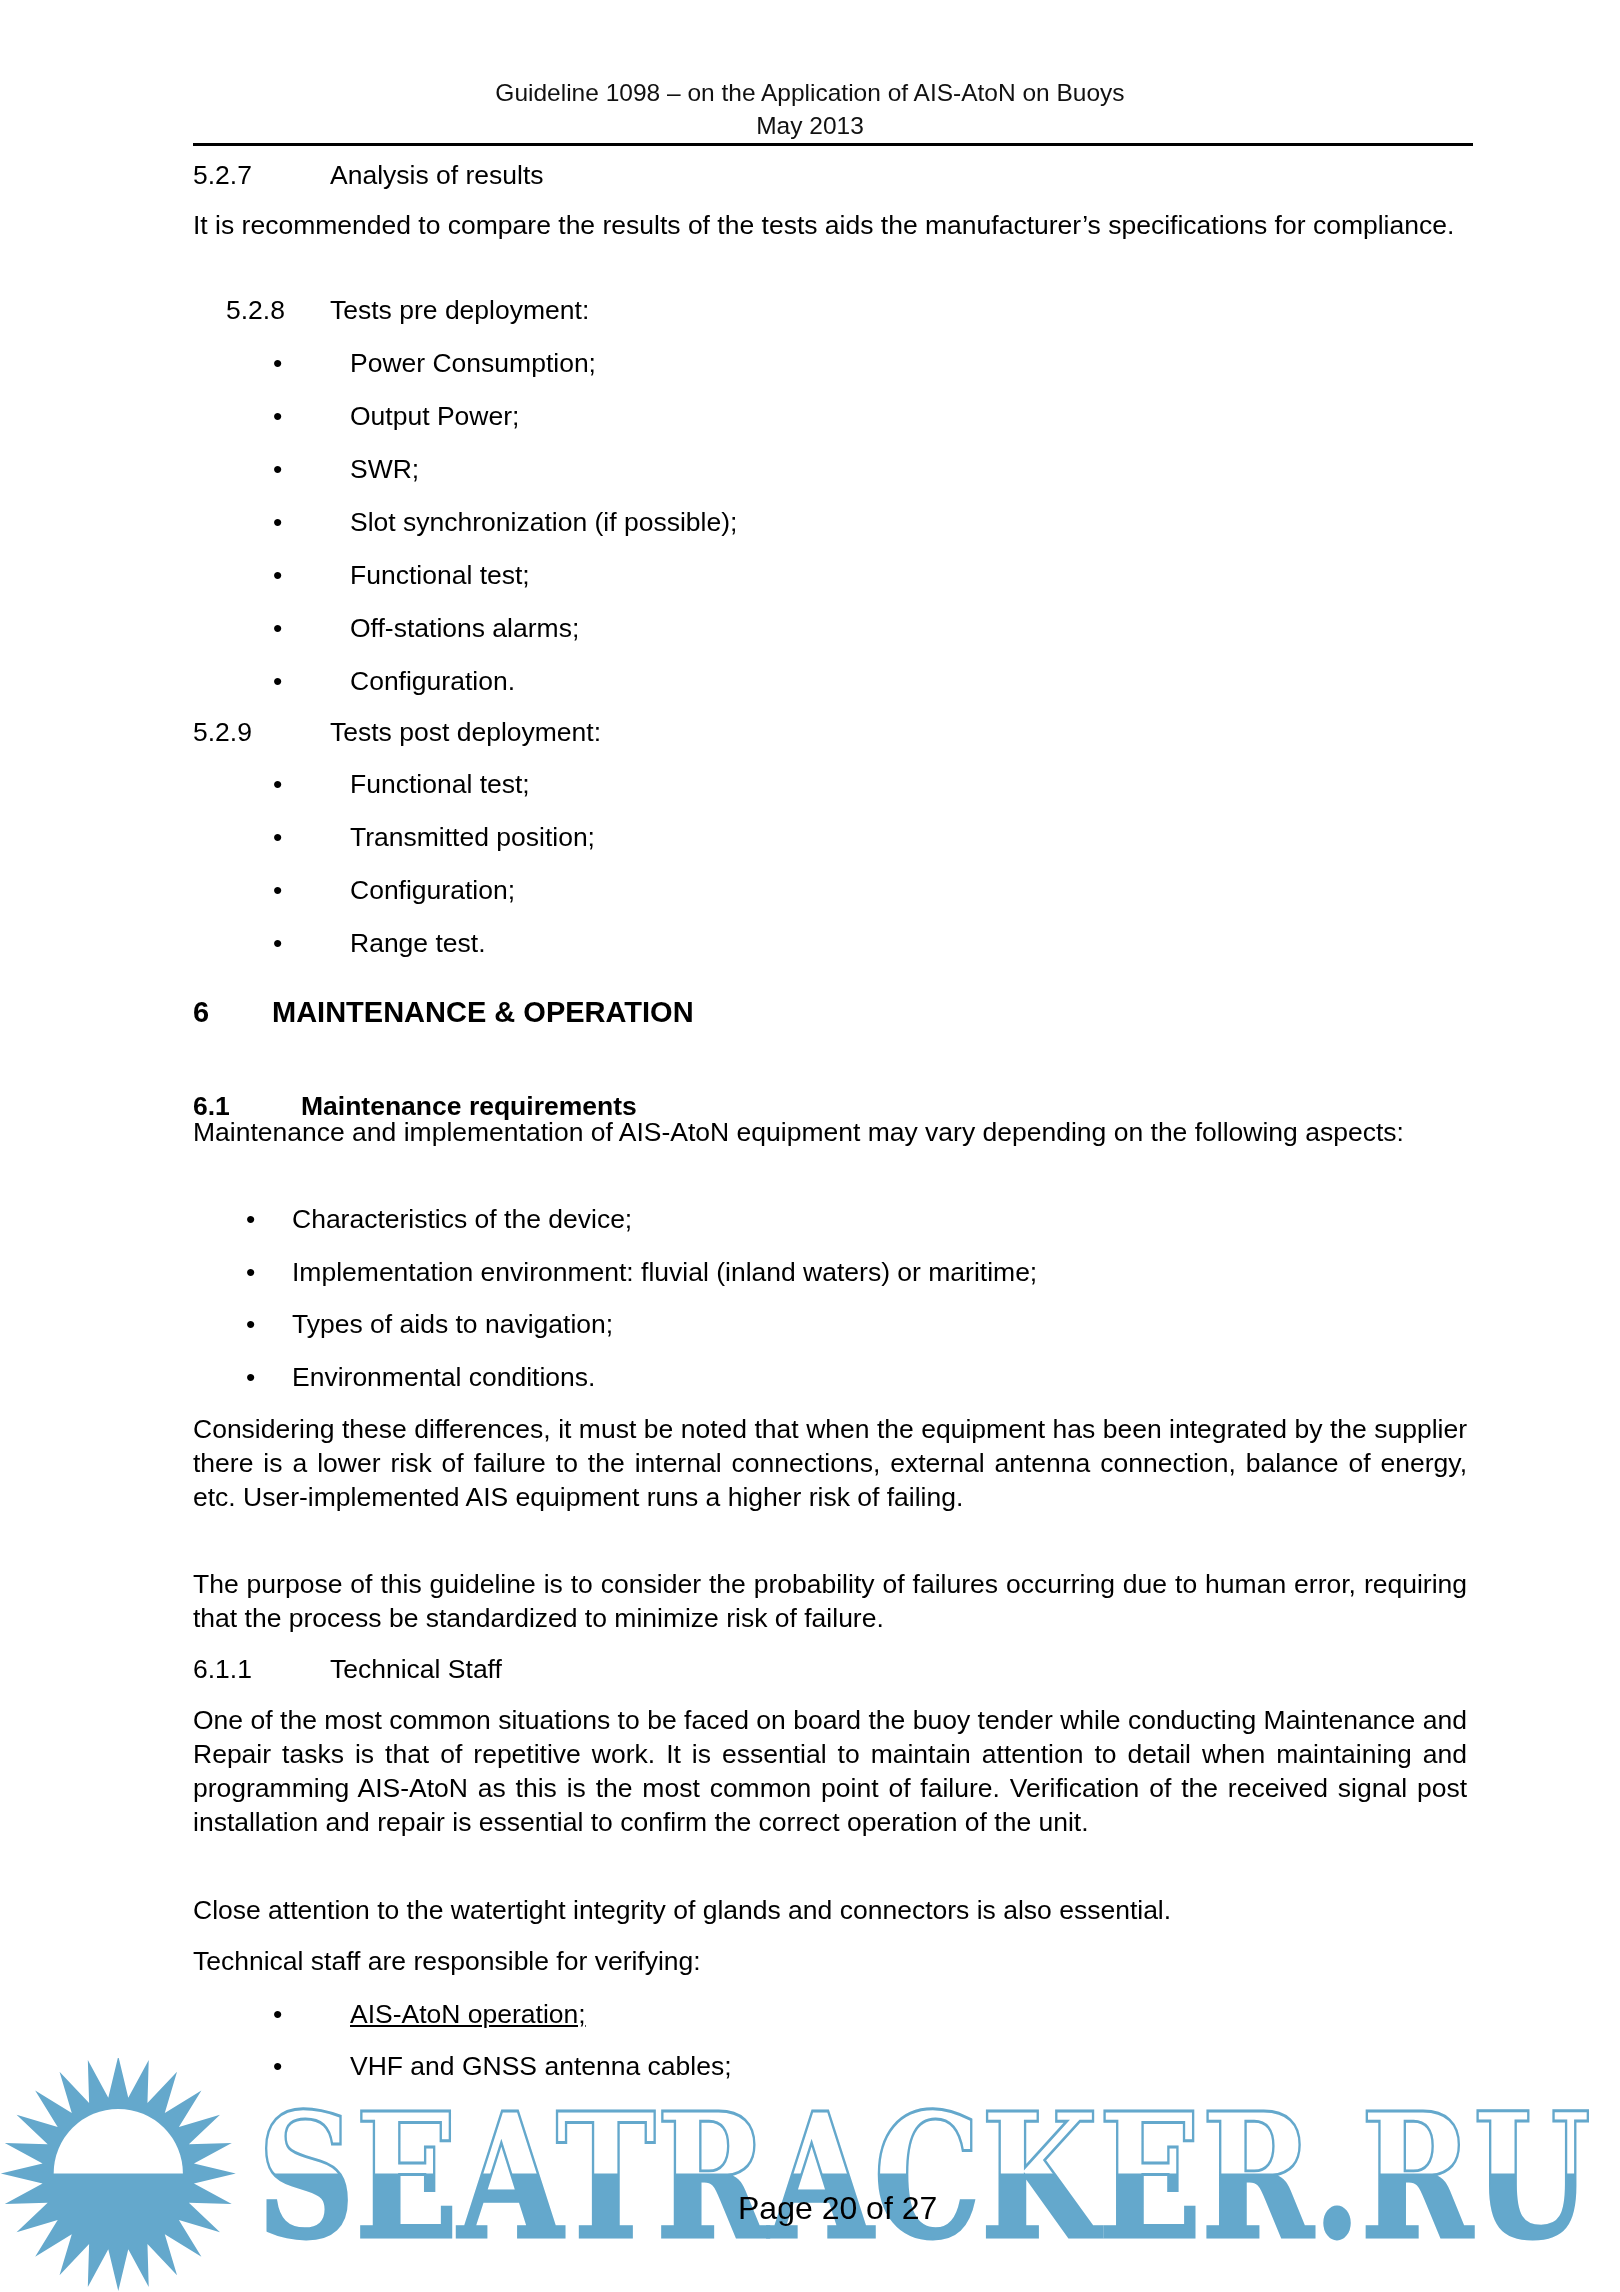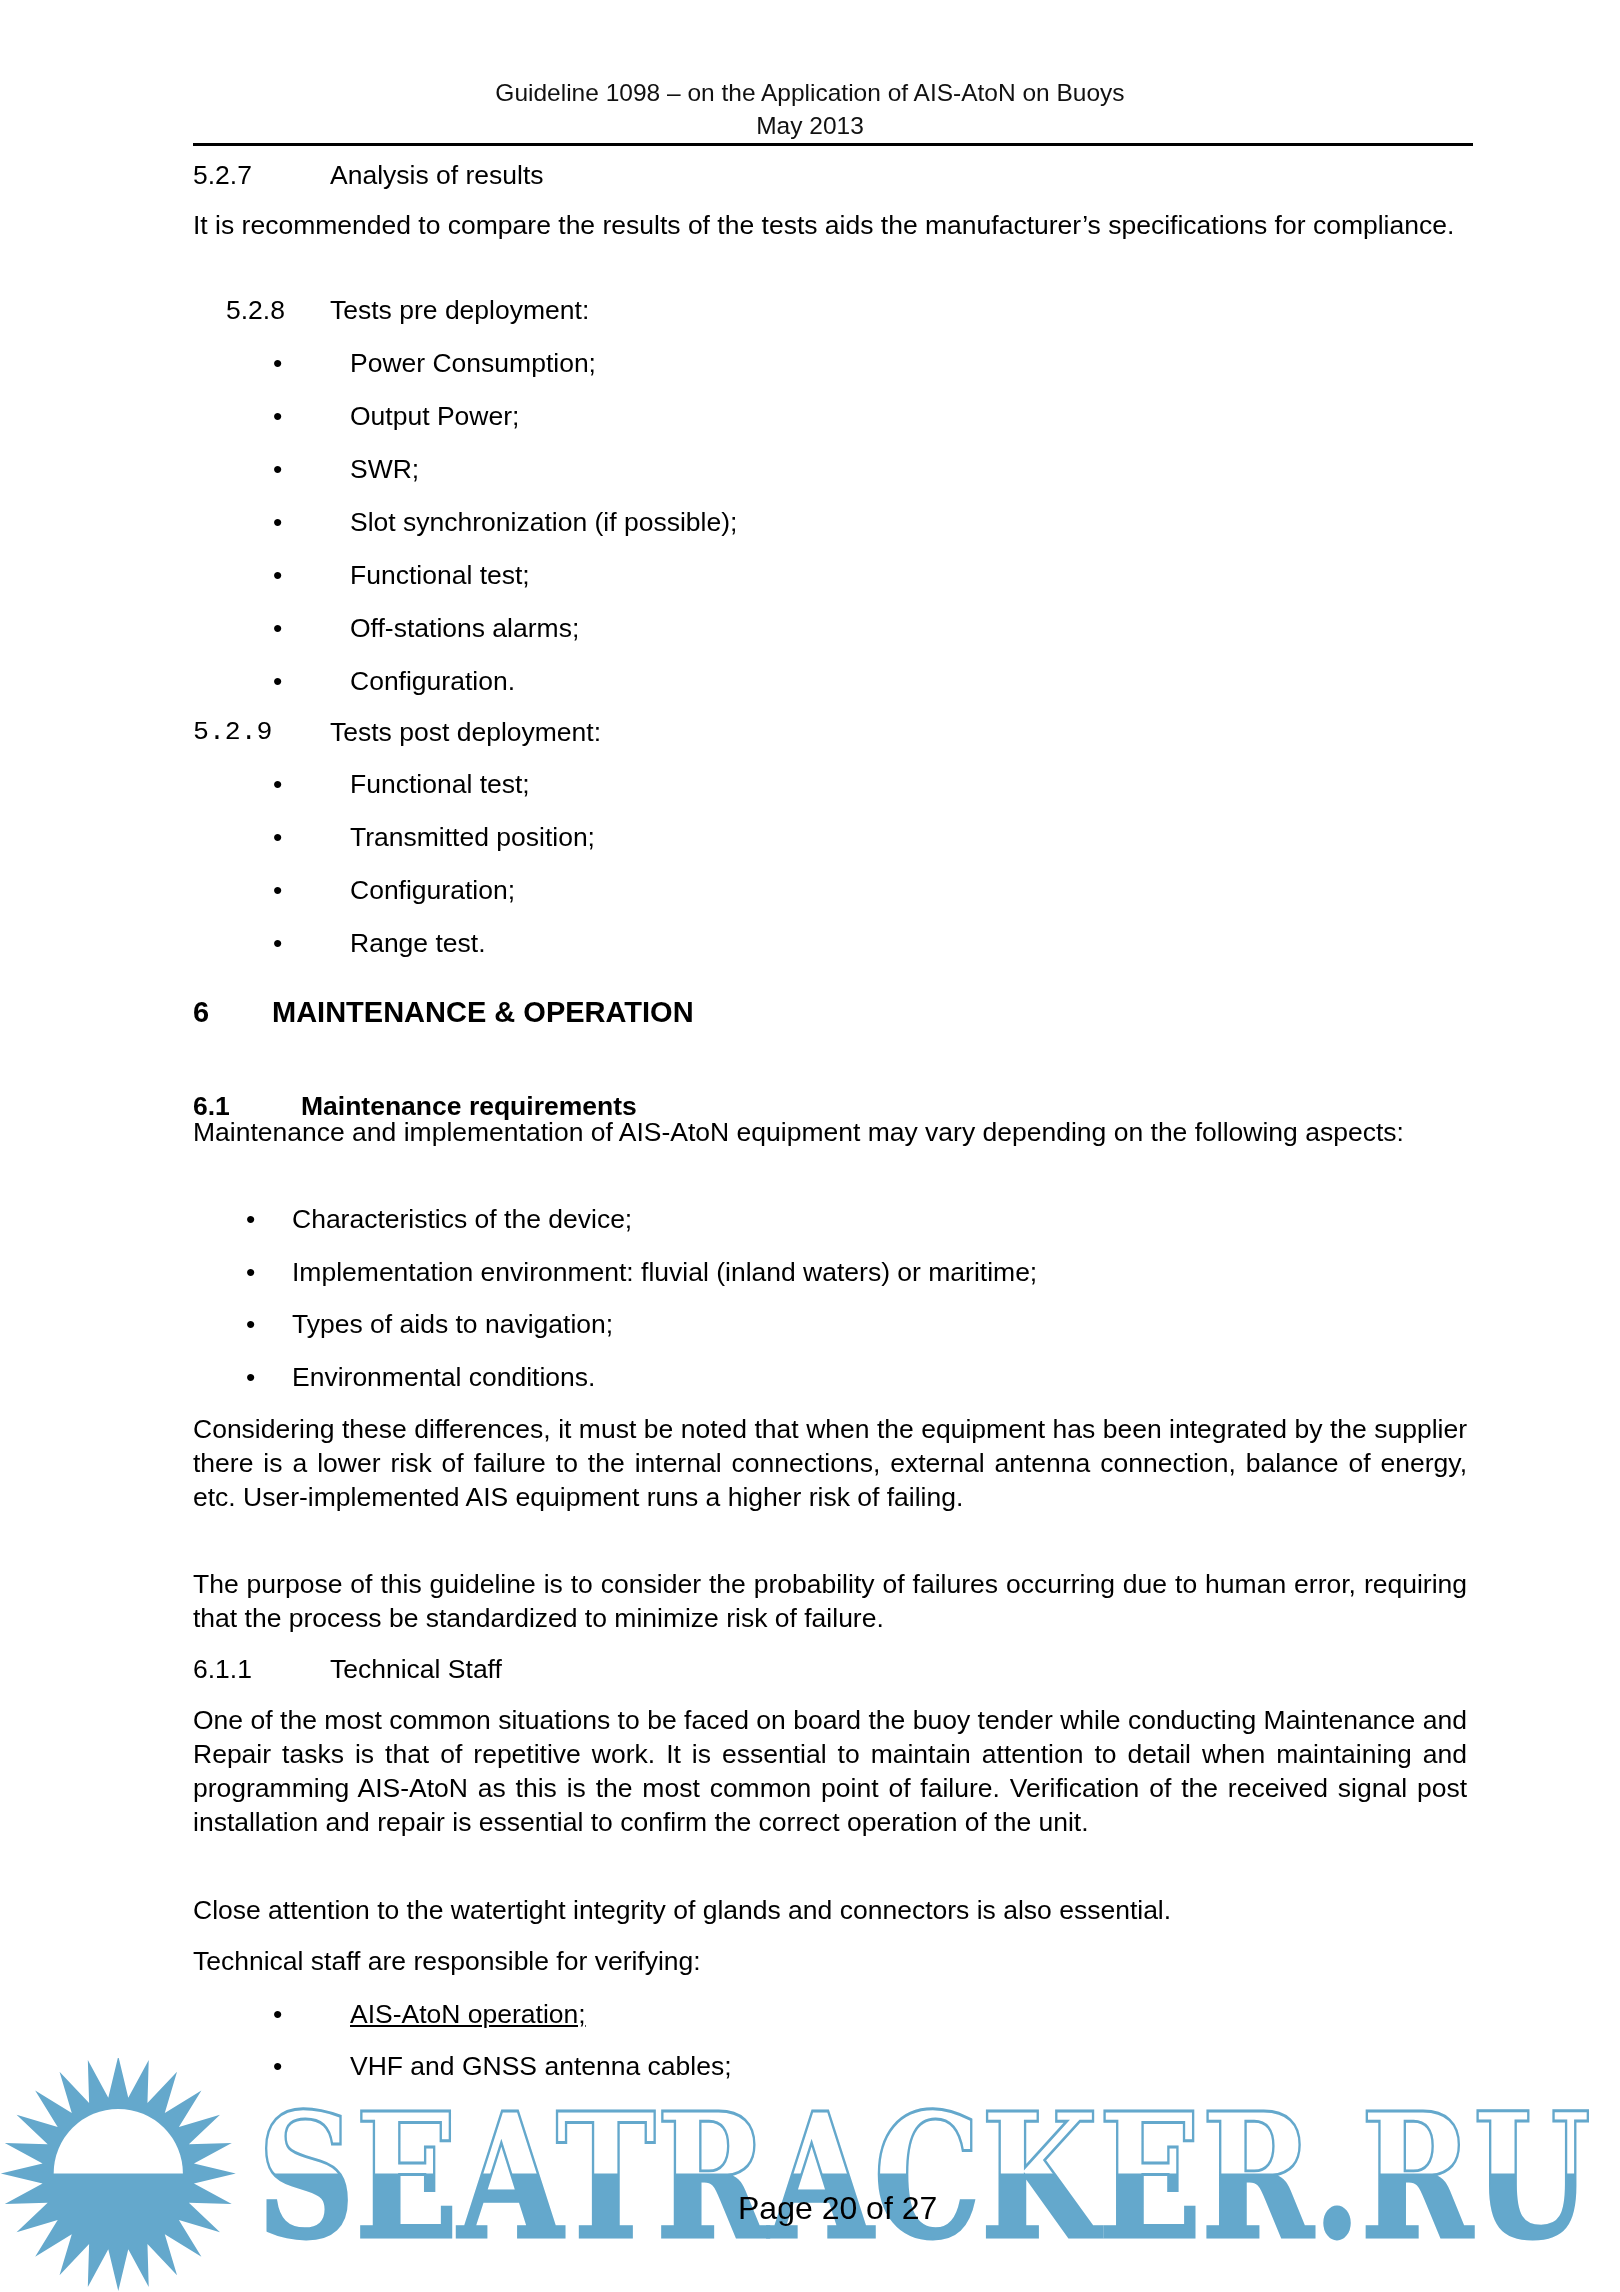--- a/index.html
+++ b/index.html
@@ -55,21 +55,21 @@
   <div>
     <span class="bullet" style="left:273px;top:613px;">•</span>
     <span class="bullet" style="left:350px;top:613px;">Off-stations alarms;</span>
   </div>
   <div>
     <span class="bullet" style="left:273px;top:666px;">•</span>
     <span class="bullet" style="left:350px;top:666px;">Configuration.</span>
   </div>
 </div>
 
-<div class="num" style="left:193px;top:717px;font-family:Liberation Mono, monospace;">5.2.9</div>
+<div class="num" style="left:193px;top:717px;">5.2.9</div>
 <div class="num" style="left:330px;top:717px;">Tests post deployment:</div>
 <div>
   <div>
     <span class="bullet" style="left:273px;top:769px;">•</span>
     <span class="bullet" style="left:350px;top:769px;">Functional test;</span>
   </div>
   <div>
     <span class="bullet" style="left:273px;top:822px;">•</span>
     <span class="bullet" style="left:350px;top:822px;">Transmitted position;</span>
   </div>

